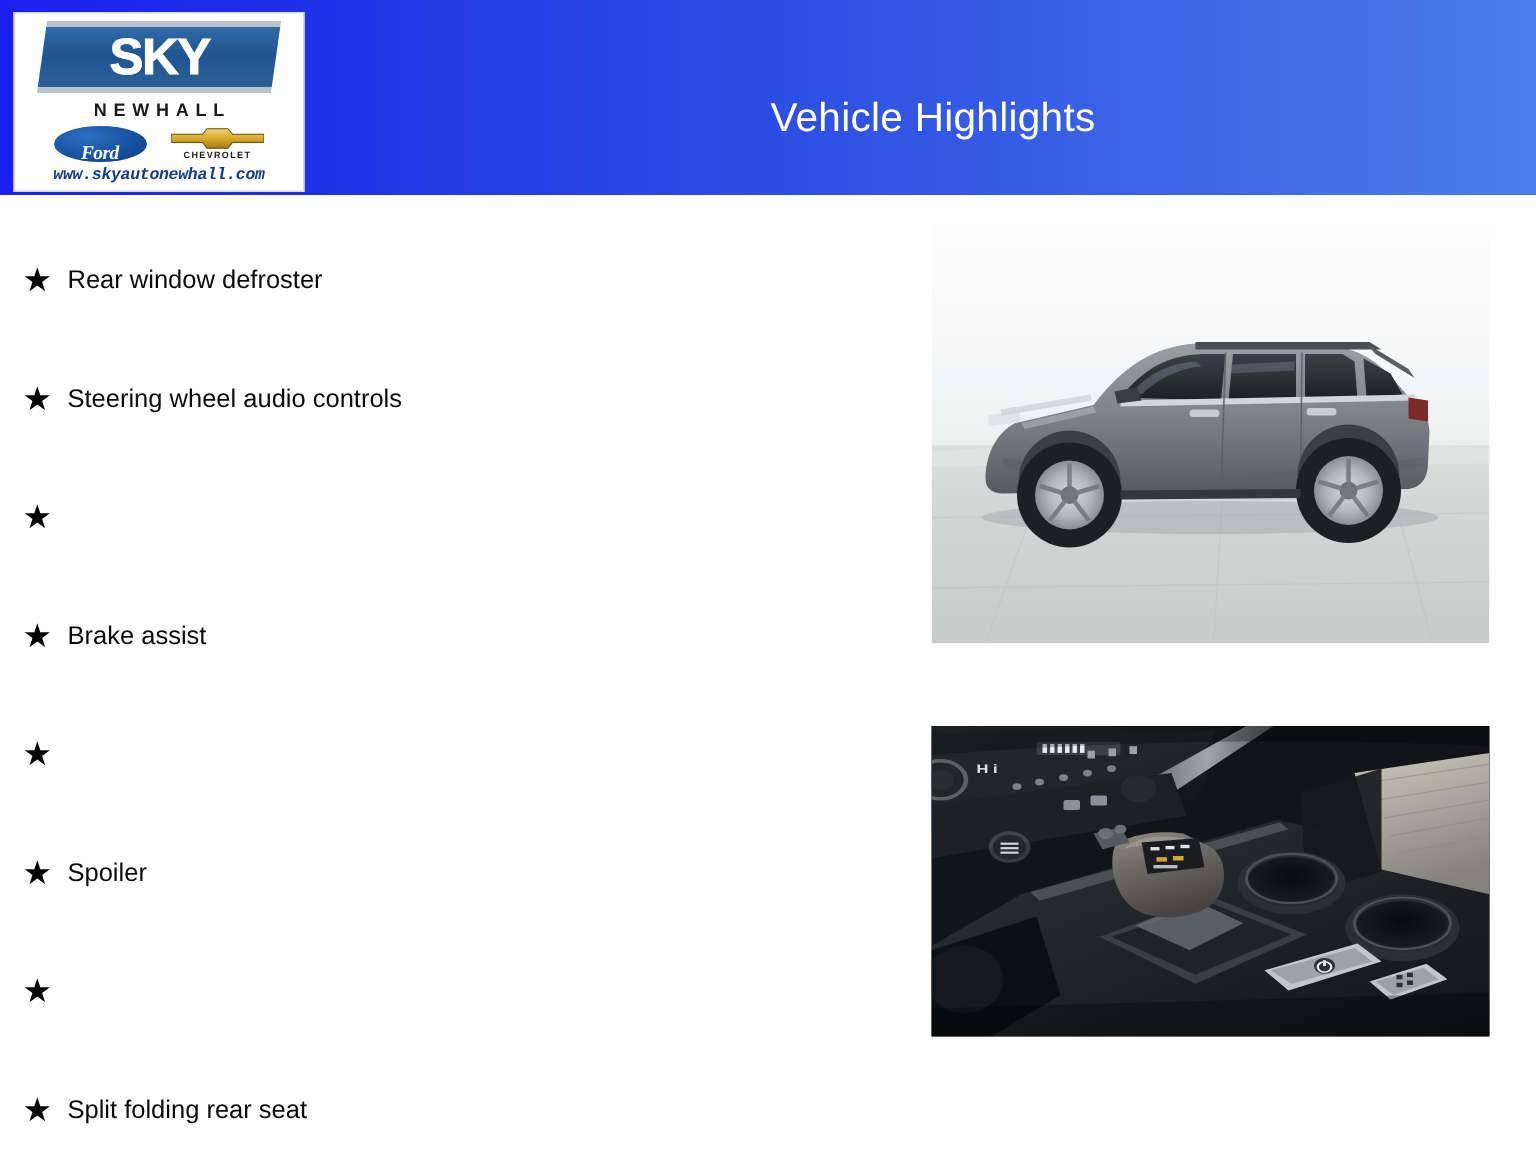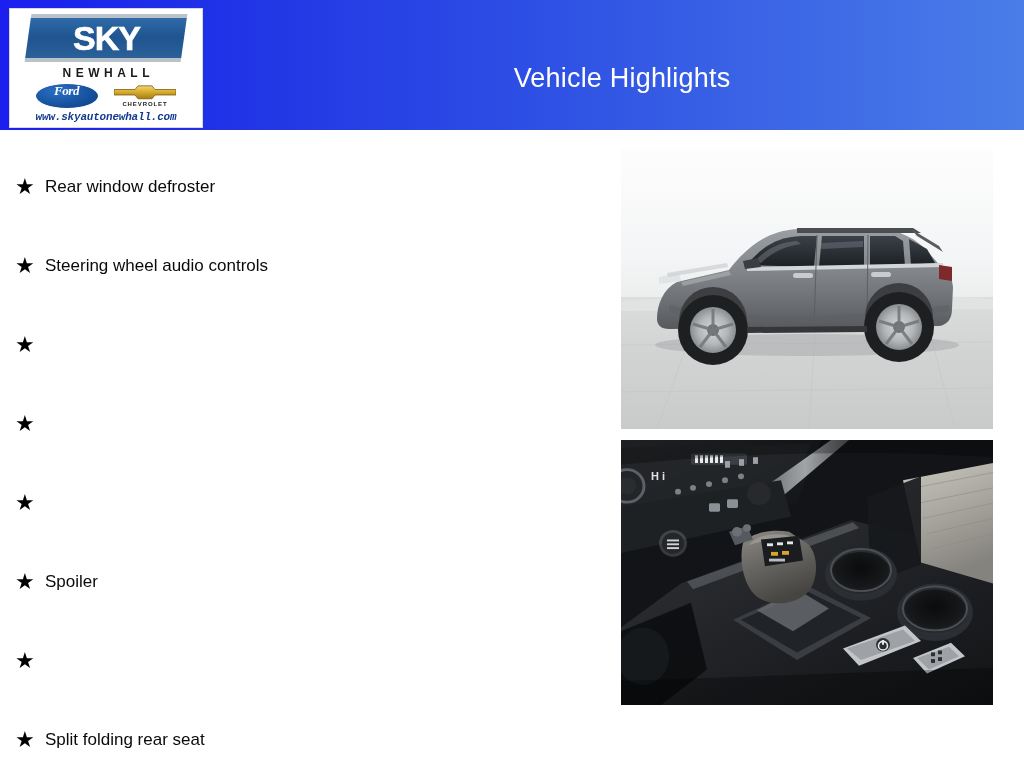--- a/index.html
+++ b/index.html
@@ -115,21 +115,21 @@
   }
 
   
   .ford-oval {
     width: 64px;
     height: 26px;
     border-radius: 50%;
     background: radial-gradient(ellipse at 35% 30%, #2b6fc4 0%, #17539f 55%, #0d3d7c 100%);
     border: 1.6px solid #ffffff;
     display: flex;
-    align-items: flex-start;
+    align-items: flex-end;
     justify-content: center;
   }
 
   .ford-word {
     color: #ffffff;
     font-size: 13px;
     font-style: italic;
     font-weight: 700;
     font-family: "Liberation Serif", serif;
     letter-spacing: -0.4px;
@@ -210,23 +210,23 @@
   .photo-exterior {
     left: 621px;
     top: 149px;
     width: 372px;
     height: 280px;
     background: #ffffff;
   }
 
   .photo-interior {
     left: 621px;
-    top: 440px;
+    top: 484px;
     width: 372px;
-    height: 265px;
+    height: 207px;
     background: #111214;
   }
 
   .photo svg { display: block; width: 100%; height: 100%; }
 </style>
 </head>
 <body>
 
 <div id="slide">
 
@@ -280,20 +280,21 @@
       <span class="star-bullet">★</span>
       <span class="feature-label">Steering wheel audio controls</span>
     </div>
 
     <div class="feature-item">
       <span class="star-bullet">★</span>
     </div>
 
     <div class="feature-item">
       <span class="star-bullet">★</span>
+      <span class="feature-label">Brake assist</span>
     </div>
 
     <div class="feature-item">
       <span class="star-bullet">★</span>
     </div>
 
     <div class="feature-item">
       <span class="star-bullet">★</span>
       <span class="feature-label">Spoiler</span>
     </div>

